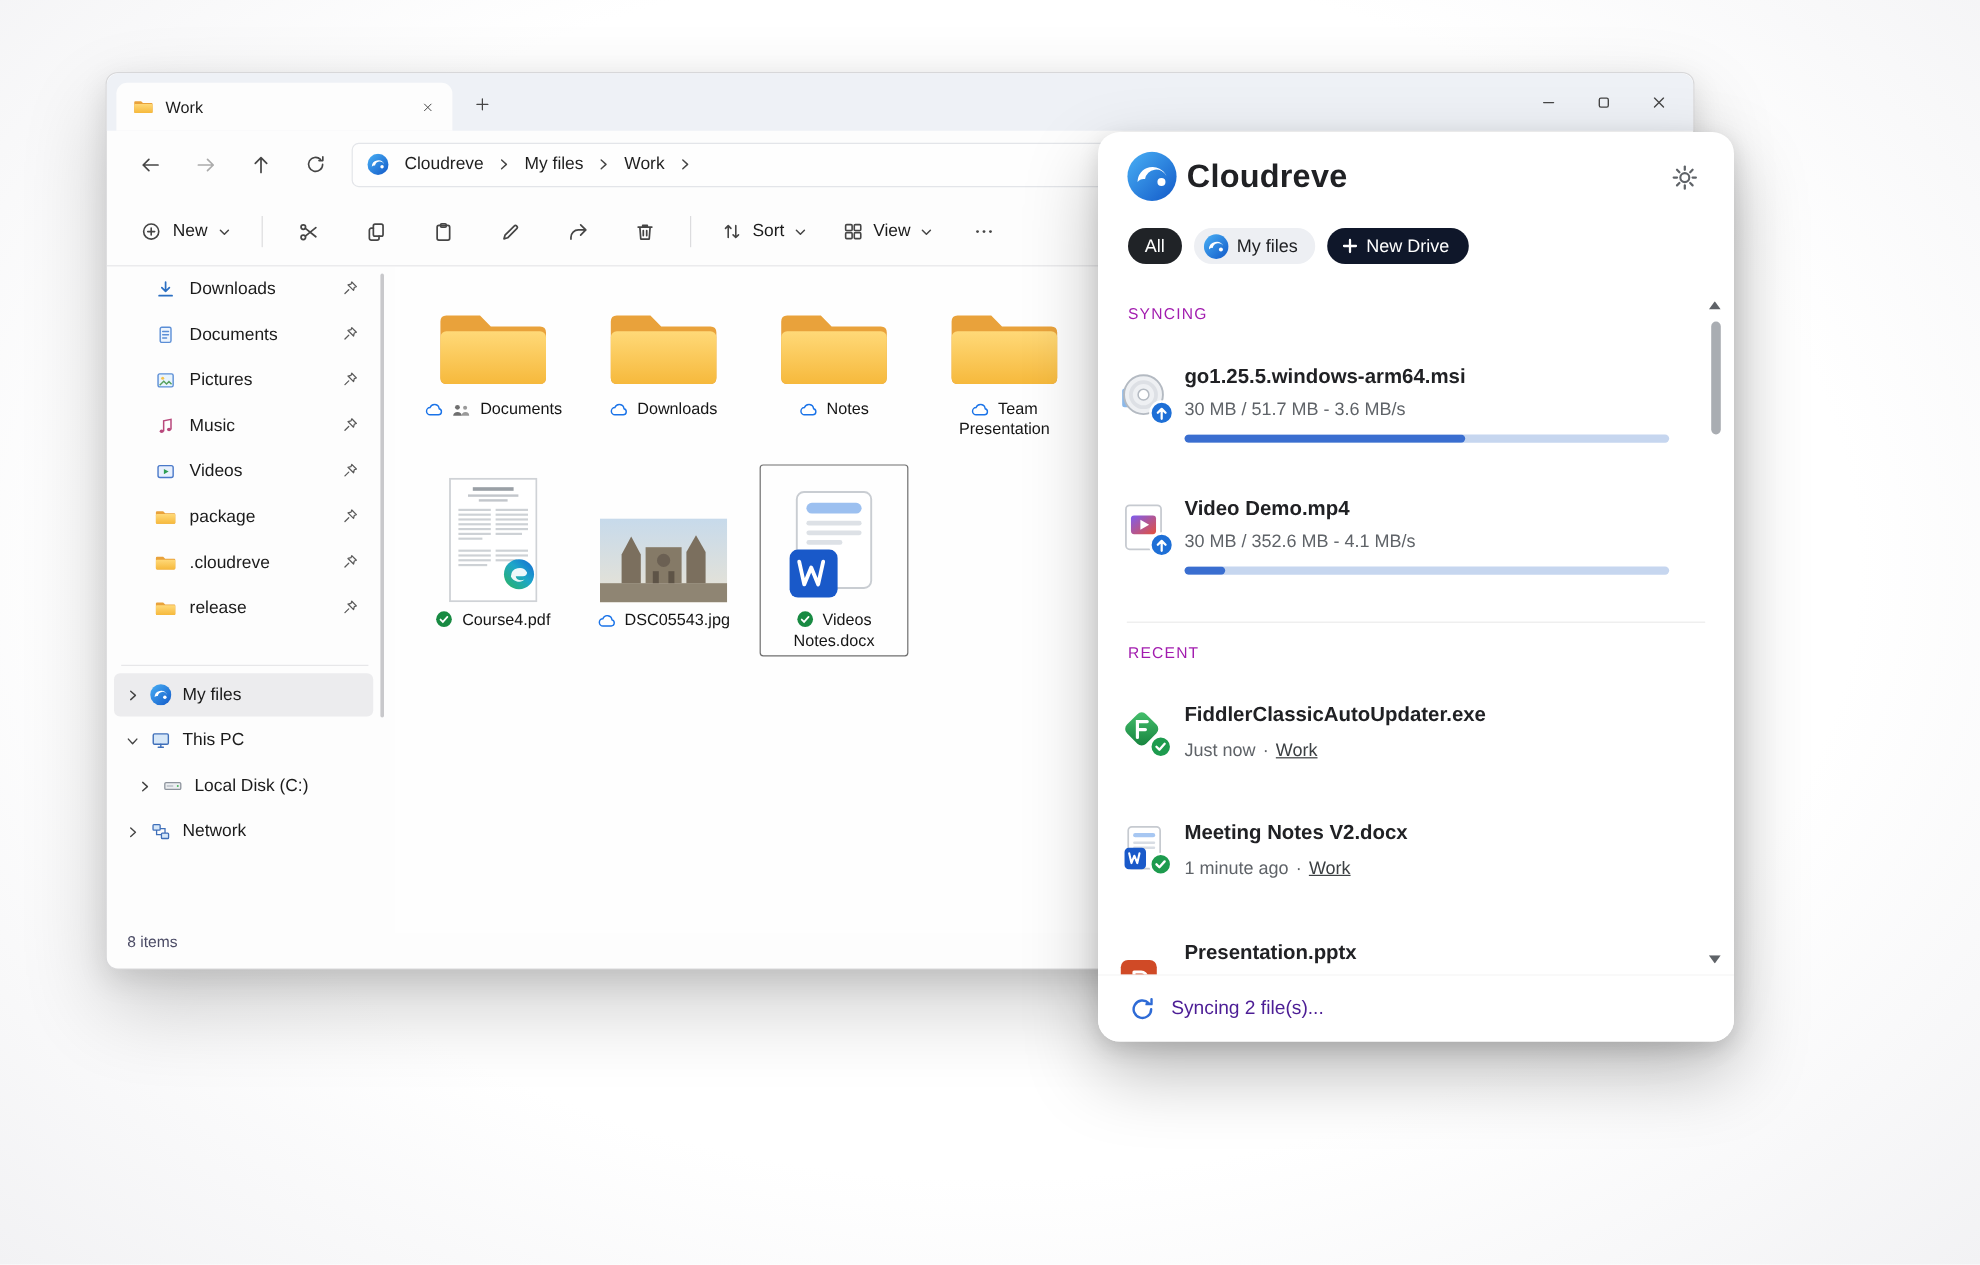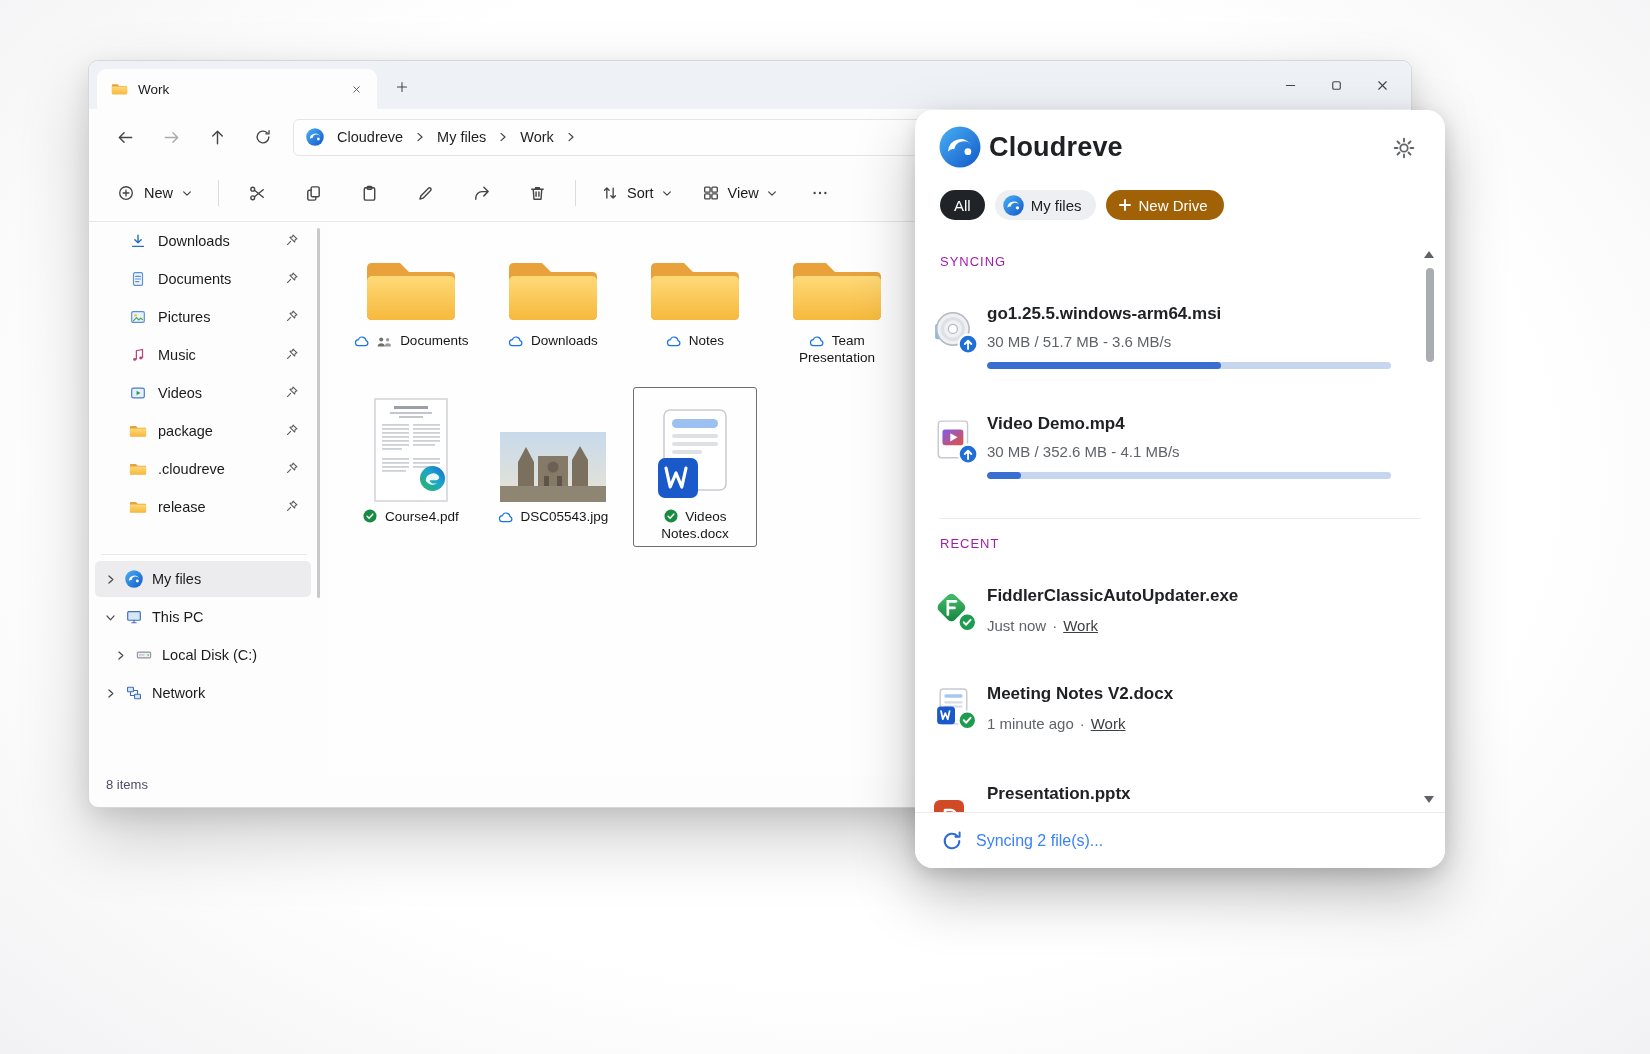--- a/index.html
+++ b/index.html
@@ -70,40 +70,40 @@
   
   .panel{position:absolute;left:915px;top:110px;width:530px;height:758px;background:#fff;border-radius:18px;
          box-shadow:0 26px 60px rgba(0,0,0,.26),0 6px 18px rgba(0,0,0,.12);z-index:10}
   .p-logo{position:absolute;left:24px;top:16px}
   .p-title{position:absolute;left:74px;top:22px;font-size:27px;font-weight:700;letter-spacing:.2px;color:#202124}
   .p-gear{position:absolute;right:30px;top:27px}
   .chips{position:absolute;left:25px;top:80px;display:flex;gap:10px;align-items:flex-end}
   .chip{height:30px;border-radius:15px;display:flex;align-items:center;gap:7px;font-size:15px;padding:0 14px}
   .chip-all{background:#202327;color:#fff}
   .chip-myfiles{background:#edeff3;color:#202124;padding-left:8px}
-  .chip-newdrive{background:#a16207;color:#fff;padding:0 16px 0 12px}
+  .chip-newdrive{background:#0f172a;color:#fff;padding:0 16px 0 12px}
 
   .p-scroll{position:absolute;left:0;top:130px;right:0;height:572px;overflow:hidden}
   .sec-h{position:absolute;left:25px;font-size:13px;font-weight:400;letter-spacing:1px;color:#a21caf}
   .sync-item,.rec-item{position:absolute;left:17px;right:42px}
   .file-ic{position:absolute;left:0}
   .fi-name{position:absolute;left:55px;right:0;font-size:17px;font-weight:700;color:#202124;white-space:nowrap}
   .fi-detail{position:absolute;left:55px;right:0;font-size:15px;color:#5f6368;white-space:nowrap}
   .prog{position:absolute;left:55px;top:58px;width:404px;height:7px;border-radius:4px;background:#c6d6ef;overflow:hidden}
   .prog-fill{height:100%;background:#3a6ed0;border-radius:4px}
   .p-div{position:absolute;left:24px;right:24px;height:1px;background:#ebebeb}
   .rec-sub{position:absolute;left:55px;top:31px;font-size:15px;color:#5f6368;display:flex;gap:6px;align-items:center}
   .rec-loc{color:#3c4043;text-decoration:underline}
 
   .sb-up{position:absolute;right:11px;top:141px}
   .sb-thumb{position:absolute;right:11px;top:158px;width:8px;height:94px;background:#a9adb2;border-radius:4px}
   .sb-down{position:absolute;right:11px;top:686px}
 
   .p-footer{position:absolute;left:0;right:0;bottom:0;height:56px;border-top:1px solid #ececec;
-            display:flex;align-items:center;gap:13px;padding-left:26px;font-size:16px;color:#3b82f6;
+            display:flex;align-items:center;gap:13px;padding-left:26px;font-size:16px;color:#4c1d95;
             border-radius:0 0 18px 18px;background:#fff}
 </style>
 </head>
 <body>
 
 <div class="canvas">
 
 <svg width="0" height="0" style="position:absolute">
   <defs>
     <linearGradient id="gFolder" x1="0" y1="0" x2="0" y2="1">

